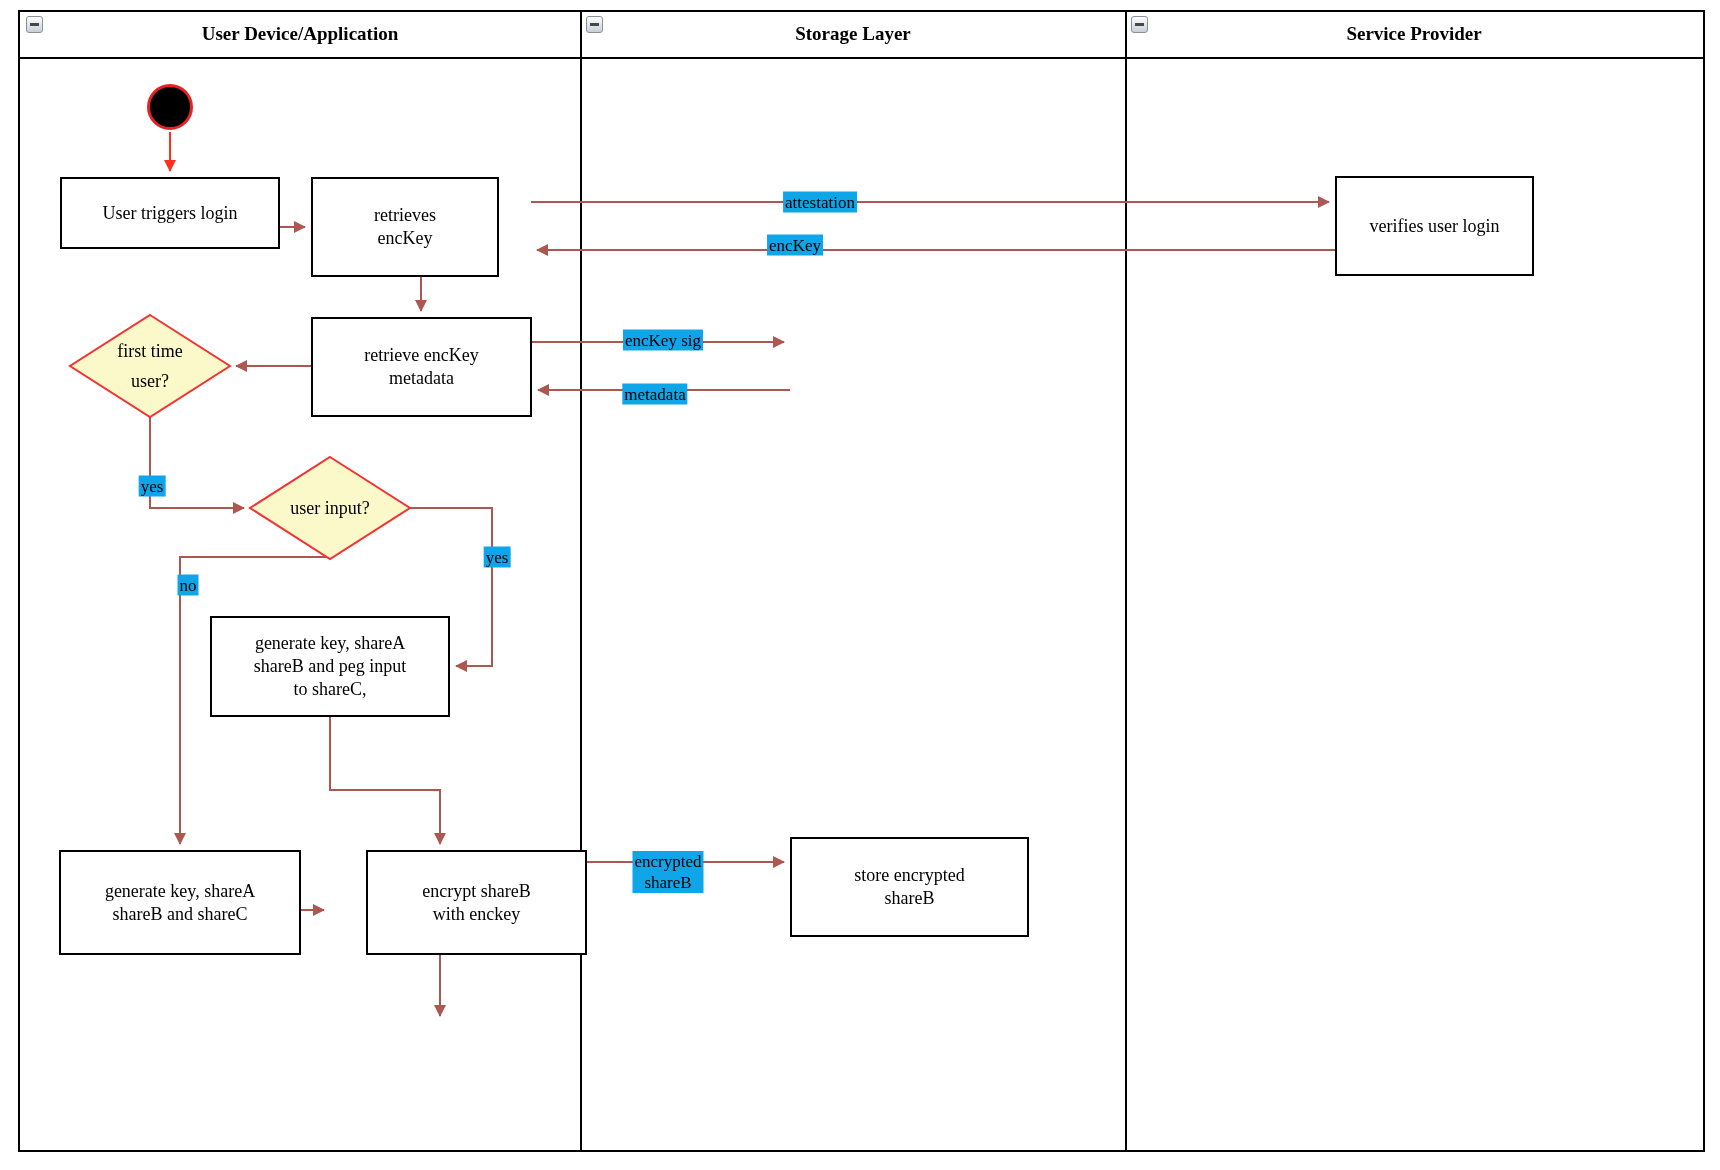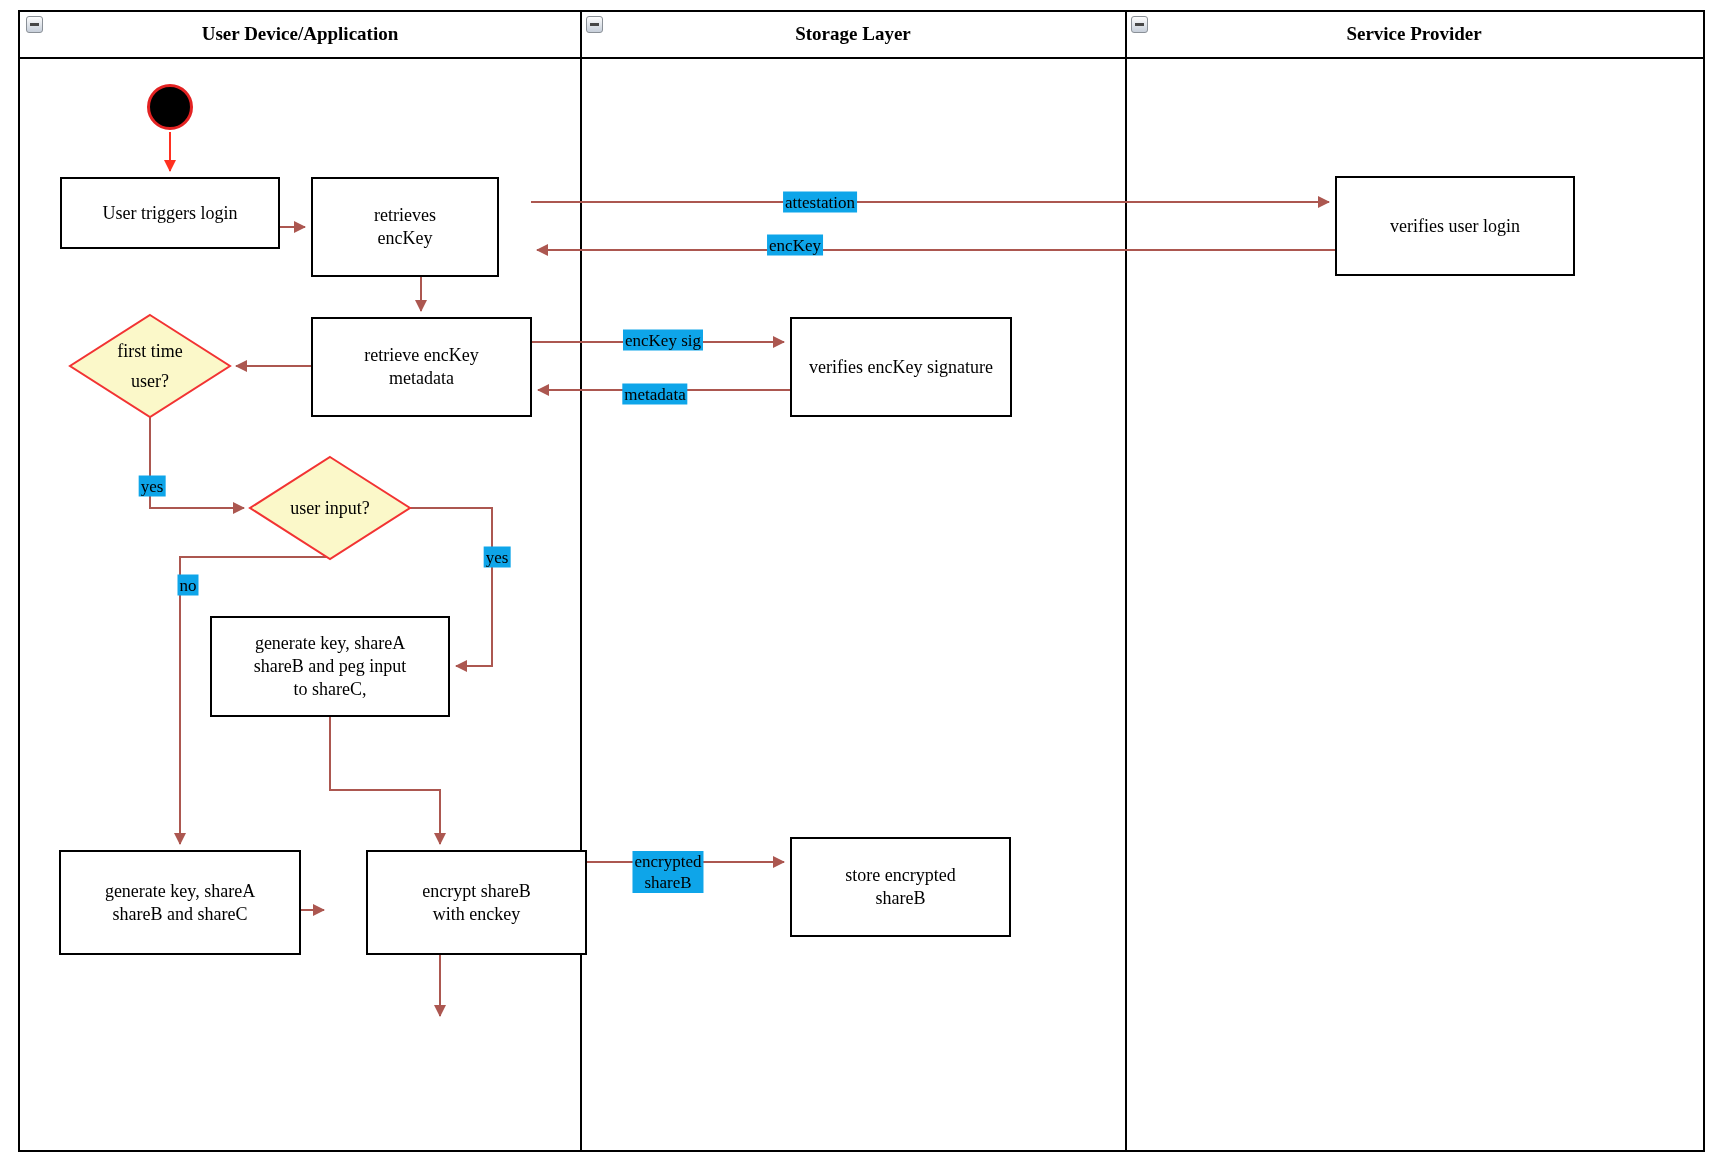--- a/index.html
+++ b/index.html
@@ -96,32 +96,31 @@
 
     <polygon class="diamond" points="150,315 230,366 150,417 70,366"></polygon>
     <polygon class="diamond" points="330,457 410,508 330,559 250,508"></polygon>
   </svg>
 
   <div class="start-node"></div>
 
   <div class="node" style="left:60px;top:177px;width:220px;height:72px;">User triggers login</div>
   <div class="node" style="left:311px;top:177px;width:188px;height:100px;">retrieves
 encKey</div>
-  <div class="node" style="left:1335px;top:176px;width:240px;height:100px;">verifies user login</div>
+  <div class="node" style="left:1335px;top:176px;width:199px;height:100px;">verifies user login</div>
   <div class="node" style="left:311px;top:317px;width:221px;height:100px;">retrieve encKey
 metadata</div>
-  <div class="node nowrap" style="left:790px;top:317px;width:222px;height:100px;">verifies encKey signature</div>
   <div class="node" style="left:210px;top:616px;width:240px;height:101px;">generate key, shareA
 shareB and peg input
 to shareC,</div>
   <div class="node" style="left:59px;top:850px;width:242px;height:105px;">generate key, shareA
 shareB and shareC</div>
   <div class="node" style="left:330px;top:850px;width:221px;height:105px;margin-left:36px;">encrypt shareB
 with enckey</div>
-  <div class="node" style="left:790px;top:837px;width:221px;height:100px;">store encrypted
+  <div class="node" style="left:790px;top:837px;width:239px;height:100px;">store encrypted
 shareB</div>
 
   <div class="diamond-label" style="left:150px;top:366px;">first time
 user?</div>
   <div class="diamond-label" style="left:330px;top:508px;">user input?</div>
 
   <div class="edge-label" style="left:820px;top:202px;">attestation</div>
   <div class="edge-label" style="left:795px;top:245px;">encKey</div>
   <div class="edge-label" style="left:663px;top:340px;">encKey sig</div>
   <div class="edge-label" style="left:655px;top:394px;">metadata</div>

